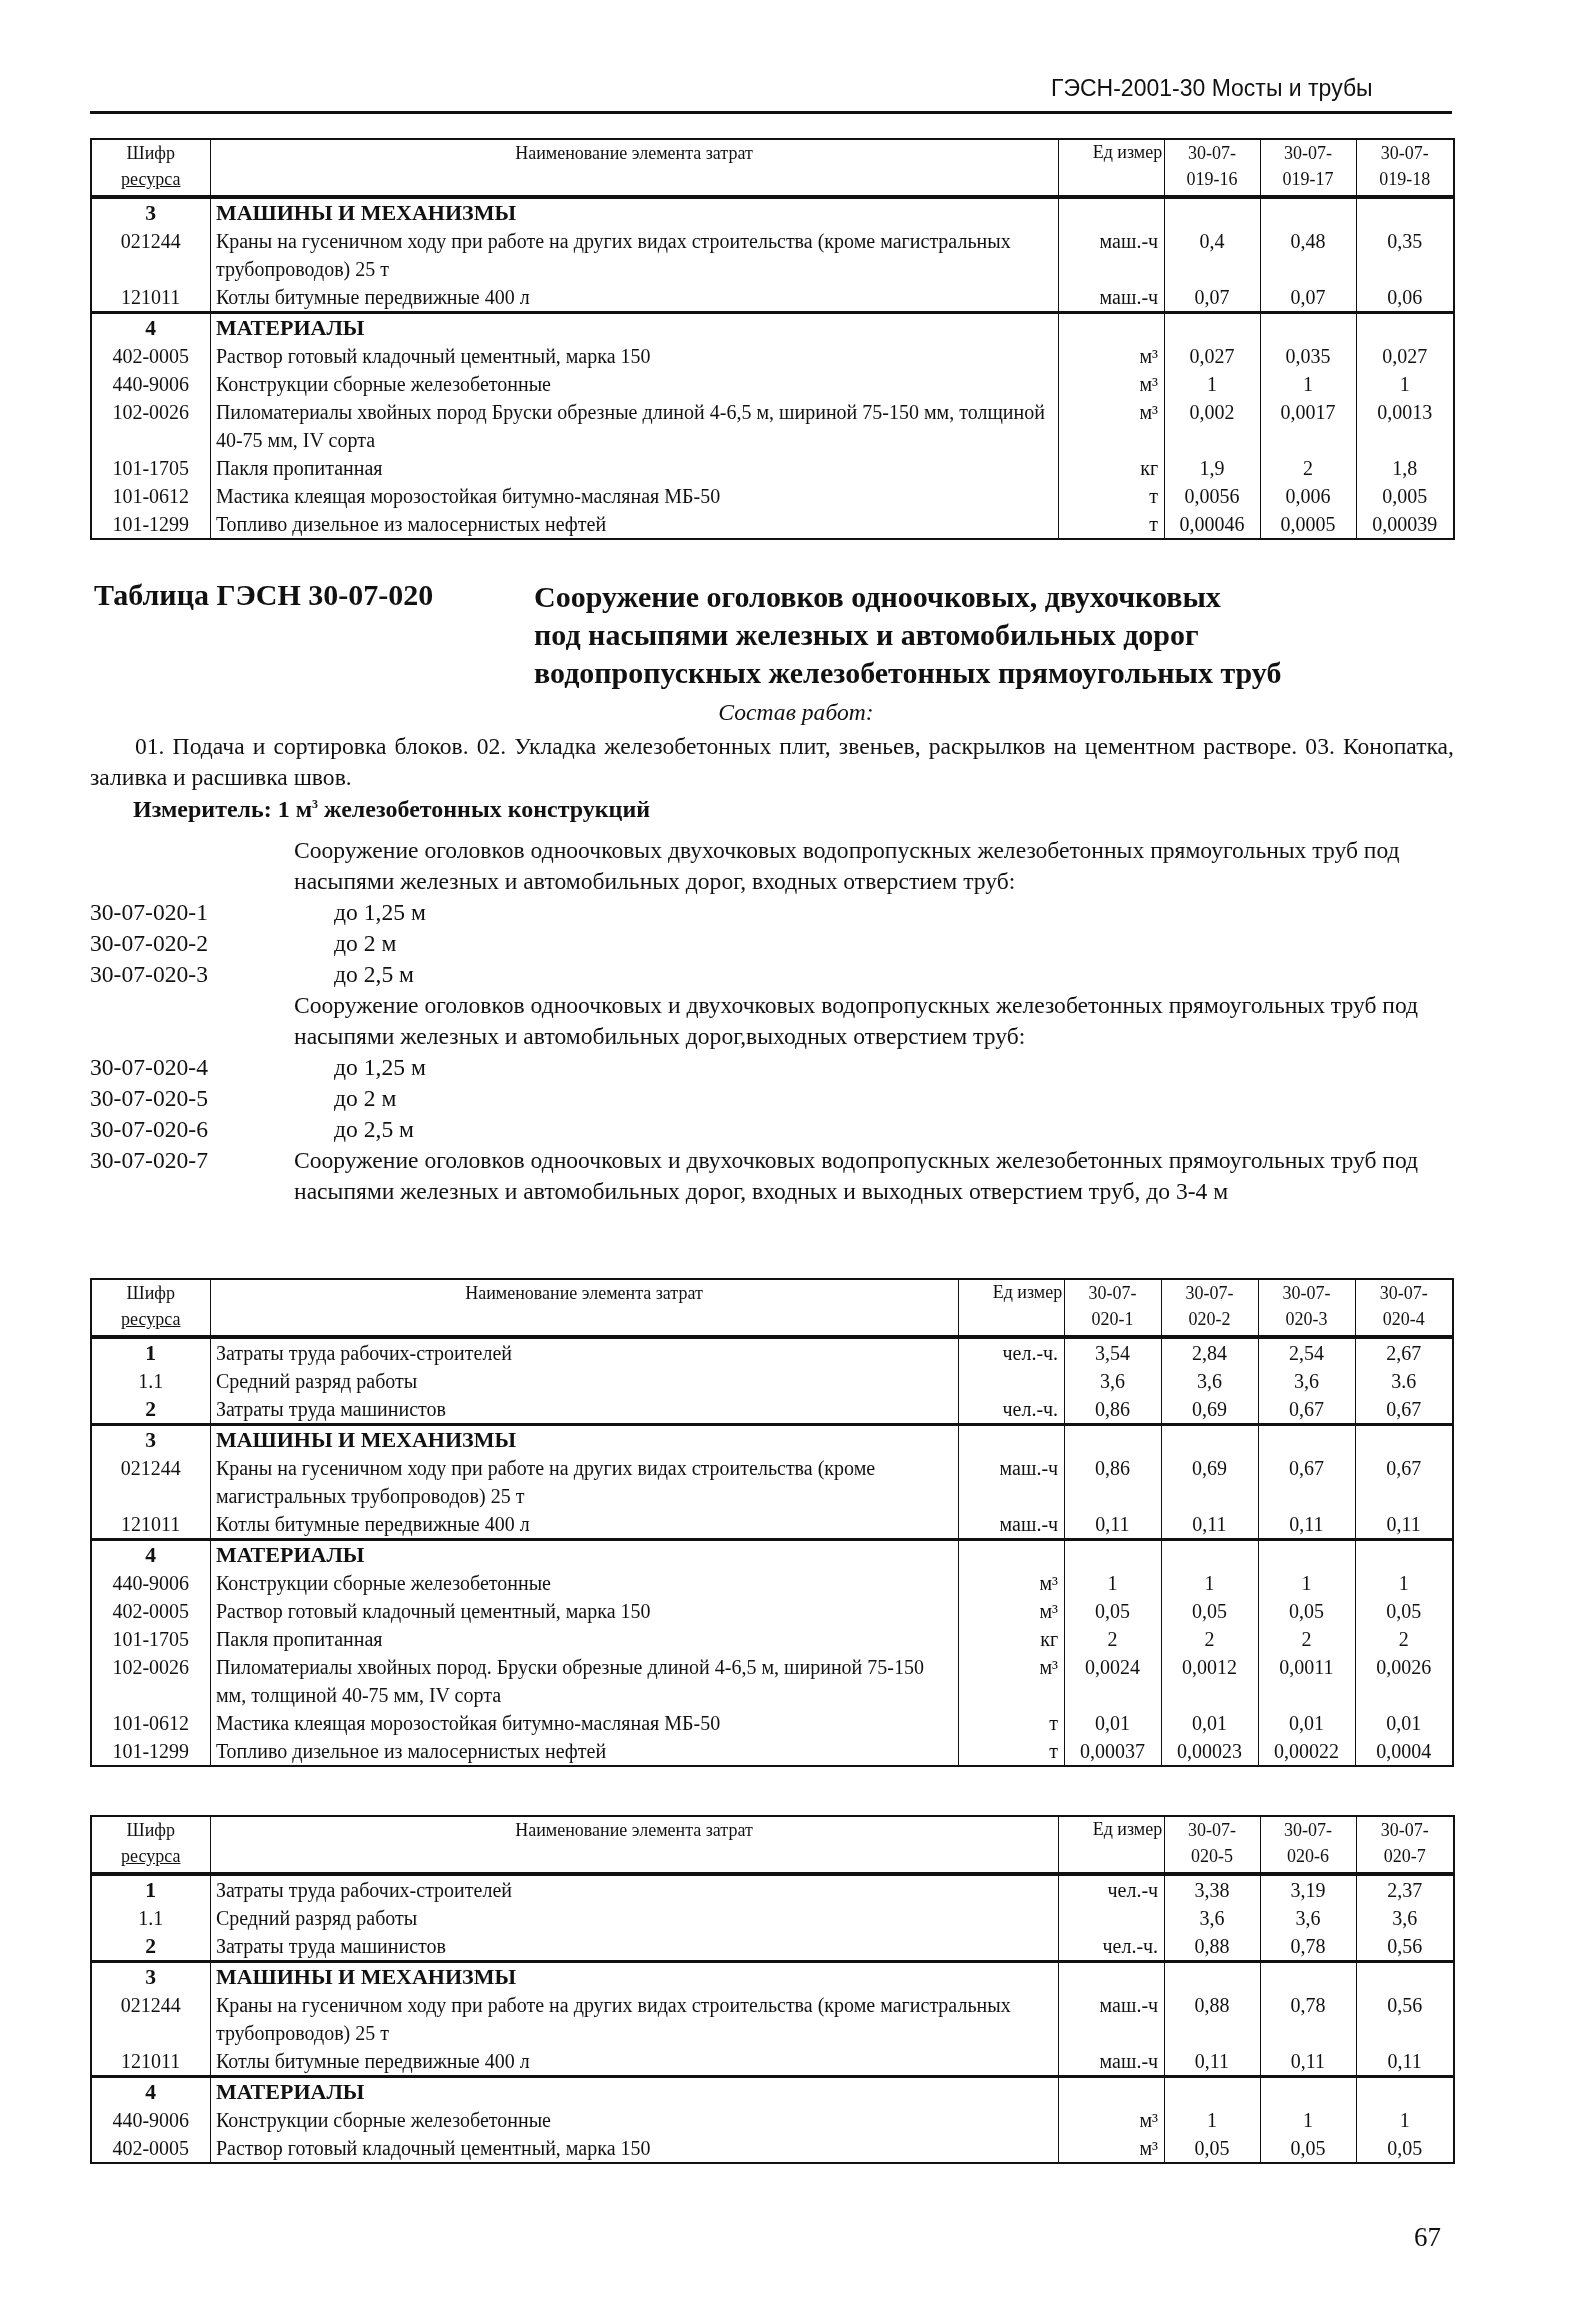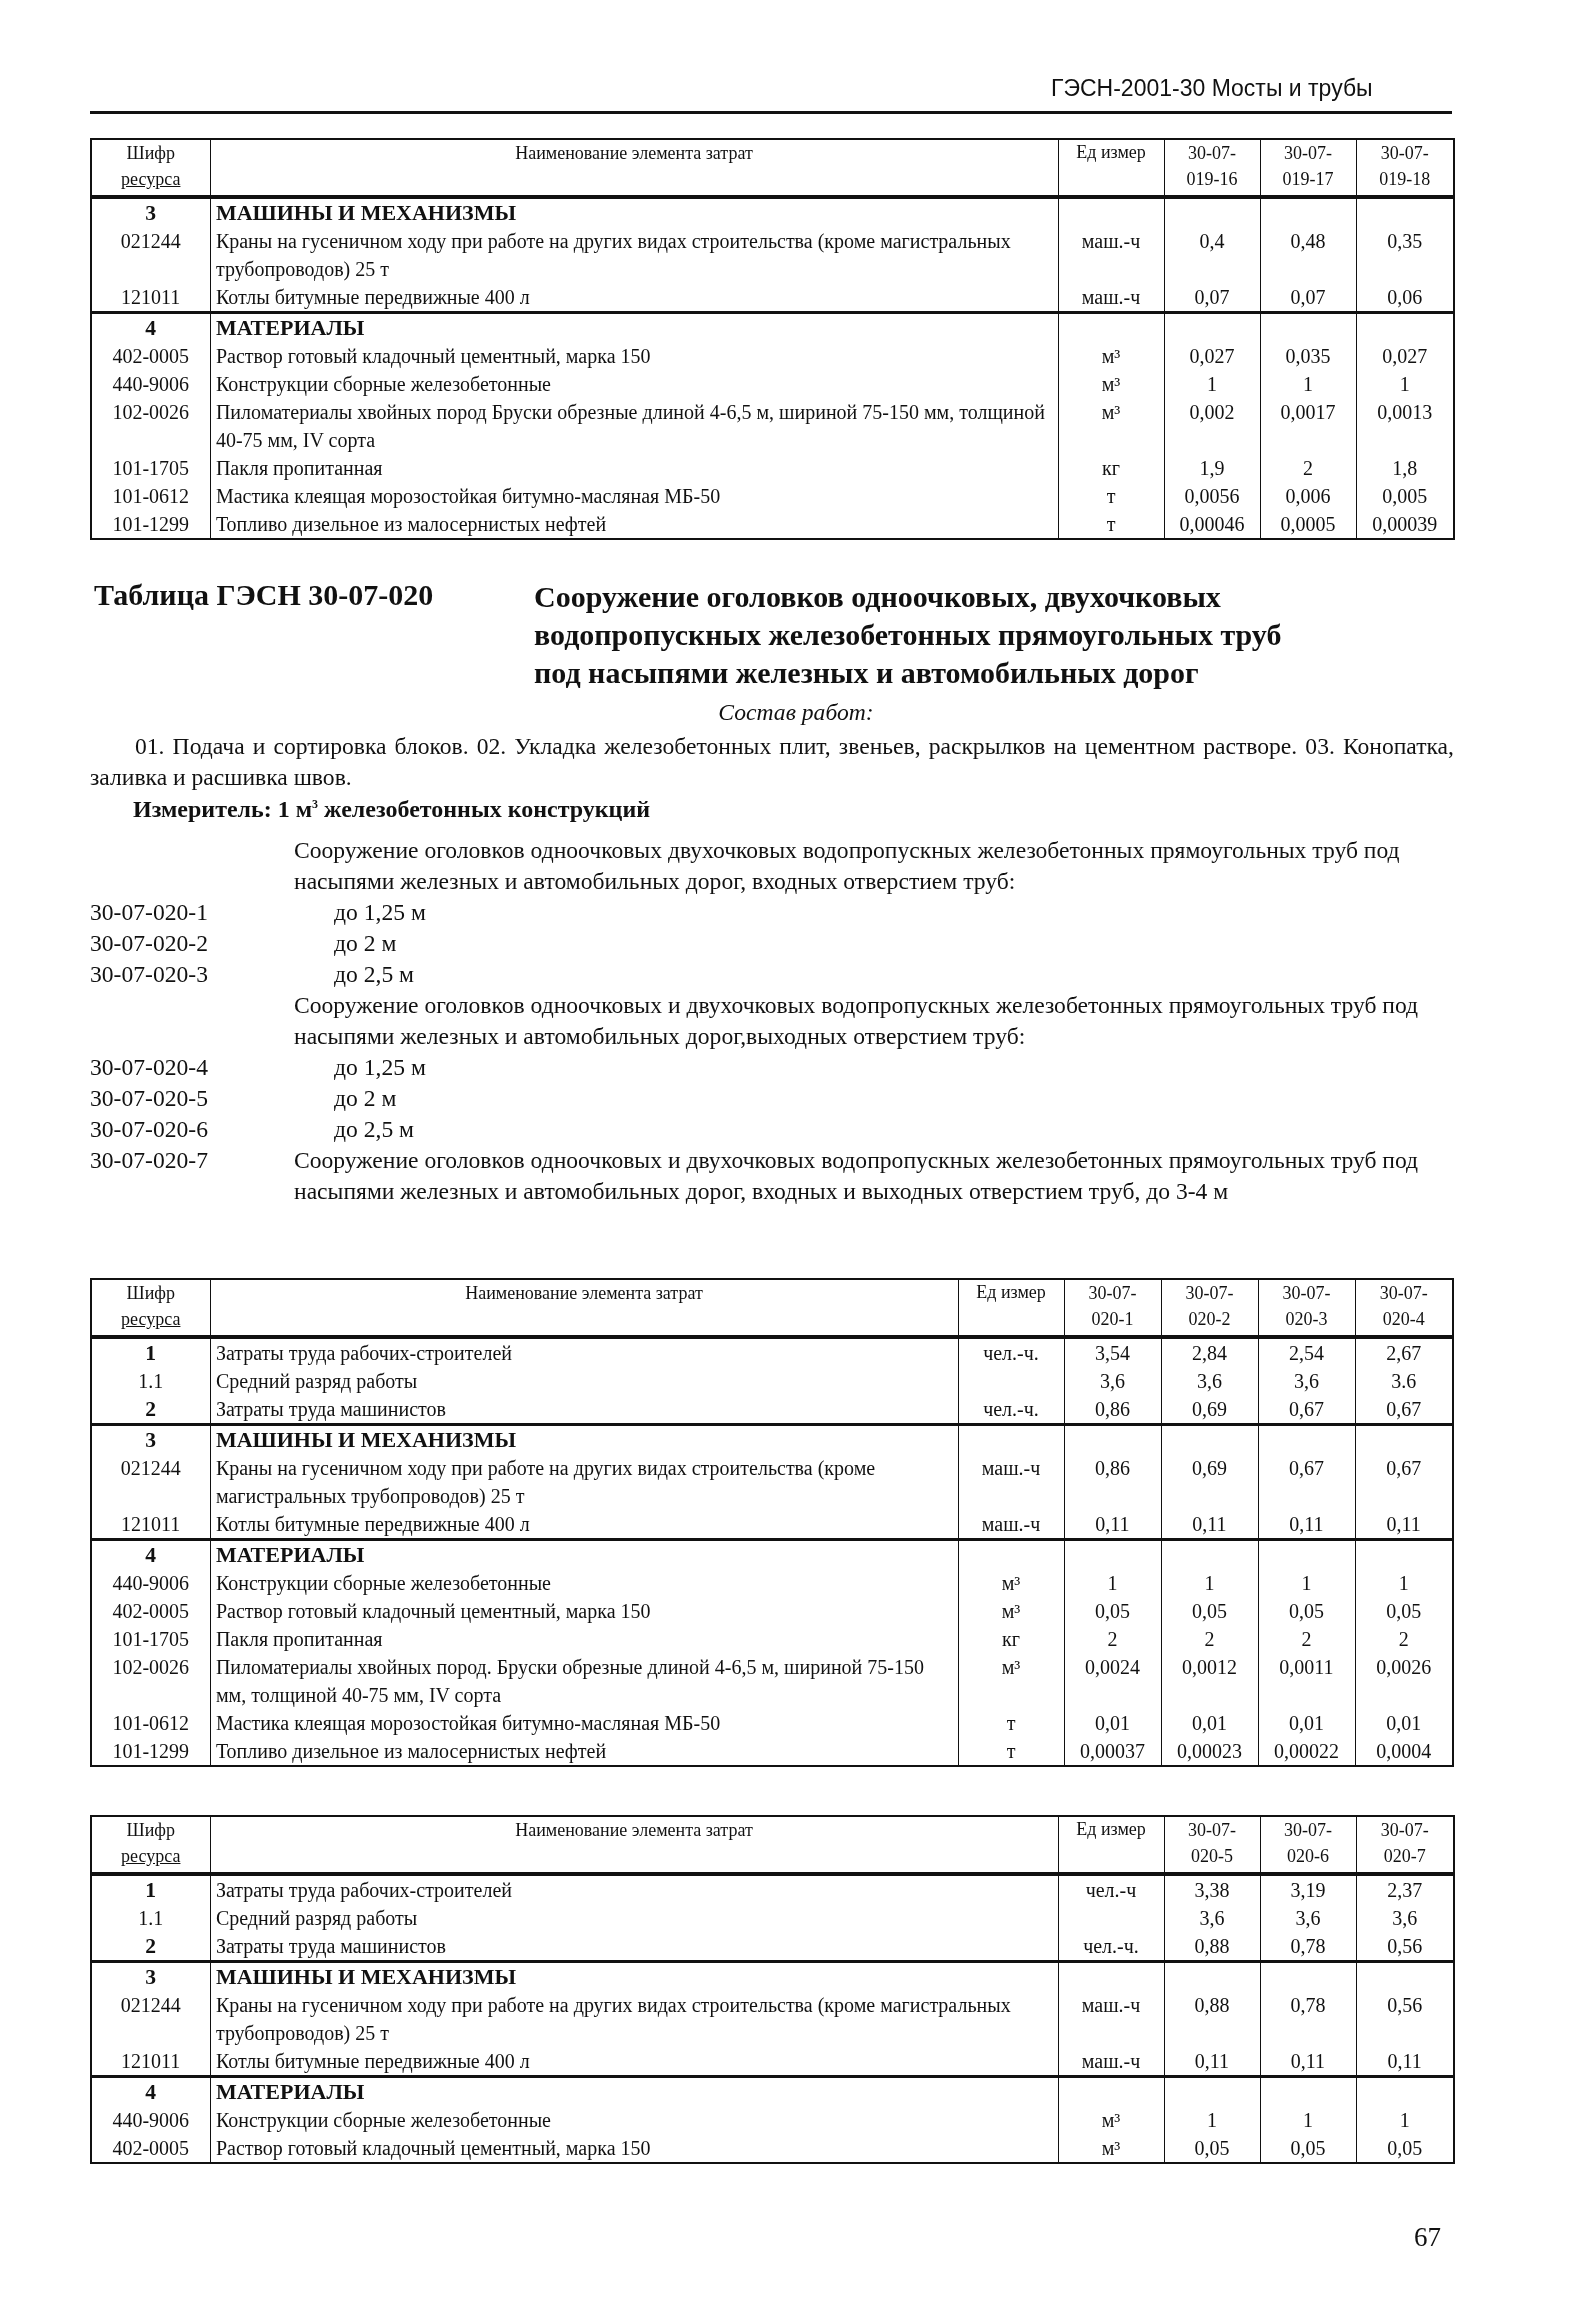--- a/index.html
+++ b/index.html
@@ -10,21 +10,21 @@
   .head-rule { left:90px; top:111px; width:1362px; height:3.4px; background:#111; }
 
   table.norm { position:absolute; border-collapse:collapse; table-layout:fixed; font-size:20px; line-height:28px; }
   table.norm td, table.norm th { border-left:1.3px solid #111; border-right:1.3px solid #111; padding:0 5.4px; vertical-align:top; }
   table.norm { border:2px solid #111; }
   table.norm thead th { font-weight:normal; font-size:18px; line-height:25.6px; border-bottom:4px solid #111; padding-top:1.3px; padding-bottom:2.7px; }
   table.norm tbody.grp { border-bottom:3.4px solid #111; }
   table.norm tbody.grp:last-child { border-bottom:2px solid #111; }
   .c-code { text-align:center; }
   .c-name { text-align:left; }
-  .c-unit { text-align:center;margin-top:10px; }
+  .c-unit { text-align:right;margin-top:10px; }
   .c-val { text-align:center; }
   .sec { font-weight:bold; font-size:22px; }
   .sec-code { font-weight:bold; font-size:21.6px; }
   sup { font-size:12px; line-height:0; }
 
   .tbl-title { left:94px; top:578px; font-size:30px; font-weight:bold; white-space:nowrap; }
   .tbl-caption { left:534px; top:578px; font-size:30px; font-weight:bold; line-height:38px; width:876px; }
   .work-label { left:0; width:1592px; top:699px; text-align:center; font-style:italic; font-size:23.6px; }
   .work-text { left:90px; top:731px; width:1364px; font-size:23.6px; line-height:31px; text-align:justify; text-indent:45px; }
   .meter { left:133px; top:796px; font-size:24px; font-weight:bold; white-space:nowrap; }
@@ -155,22 +155,22 @@
         <td class="c-val" style="padding:0 1.3px;white-space:nowrap">0,00046</td>
         <td class="c-val" style="padding:0 1.3px;white-space:nowrap">0,0005</td>
         <td class="c-val" style="padding:0 1.3px;white-space:nowrap">0,00039</td>
       </tr>
     </tbody>
   </table>
 
 <div class="abs tbl-title">Таблица ГЭСН 30-07-020</div>
 <div class="abs tbl-caption">
   <div>Сооружение оголовков одноочковых, двухочковых</div>
+  <div>под насыпями железных и автомобильных дорог</div>
   <div>водопропускных железобетонных прямоугольных труб</div>
-  <div>под насыпями железных и автомобильных дорог</div>
 </div>
 <div class="abs work-label">Состав работ:</div>
 <div class="abs work-text">01. Подача и сортировка блоков. 02. Укладка железобетонных плит, звеньев, раскрылков на цементном растворе. 03. Конопатка, заливка и расшивка швов.</div>
 <div class="abs meter"><span>Измеритель: 1 м</span><sup>3</sup><span> железобетонных конструкций</span></div>
 
 <div class="abs items" id="items">
     <div class="item-row">
       <div class="item-code"></div>
       <div class="item-desc">Сооружение оголовков одноочковых двухочковых водопропускных железобетонных прямоугольных труб под насыпями железных и автомобильных дорог, входных отверстием труб:</div>
     </div>

